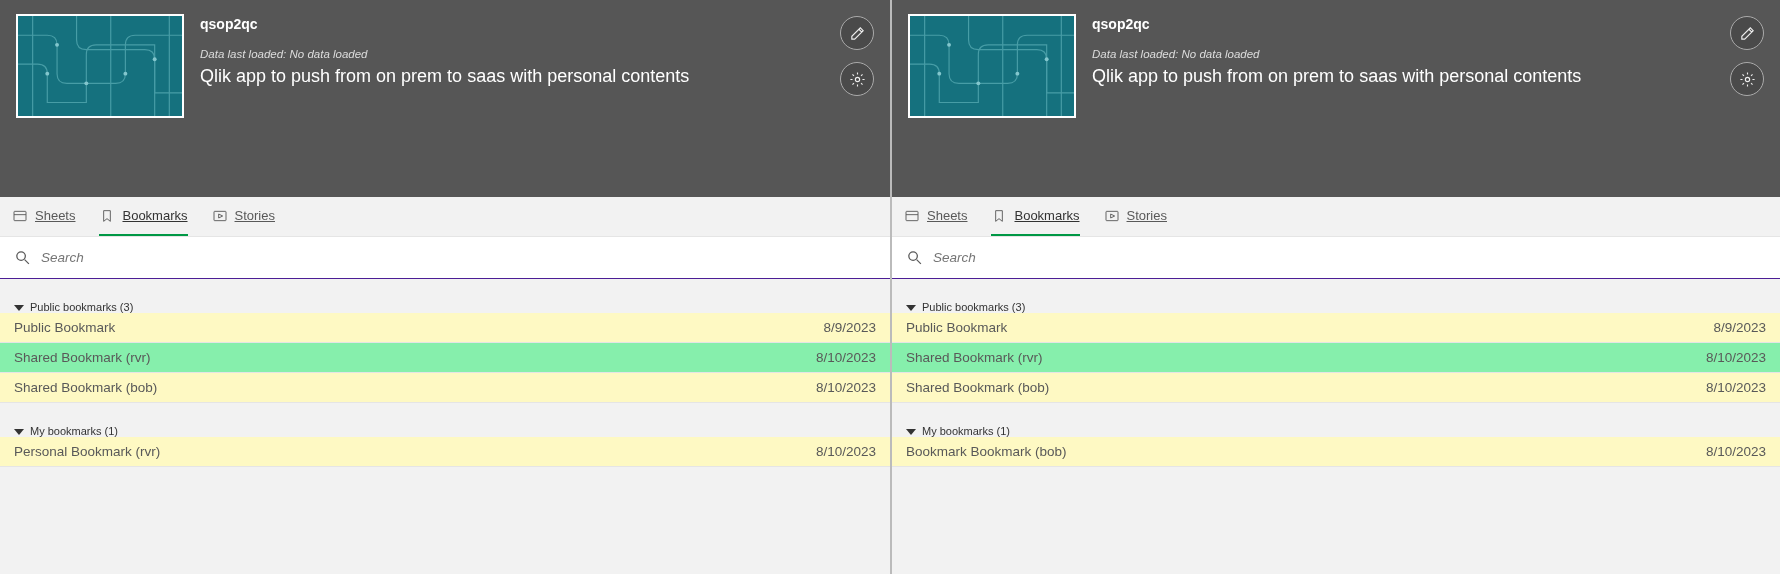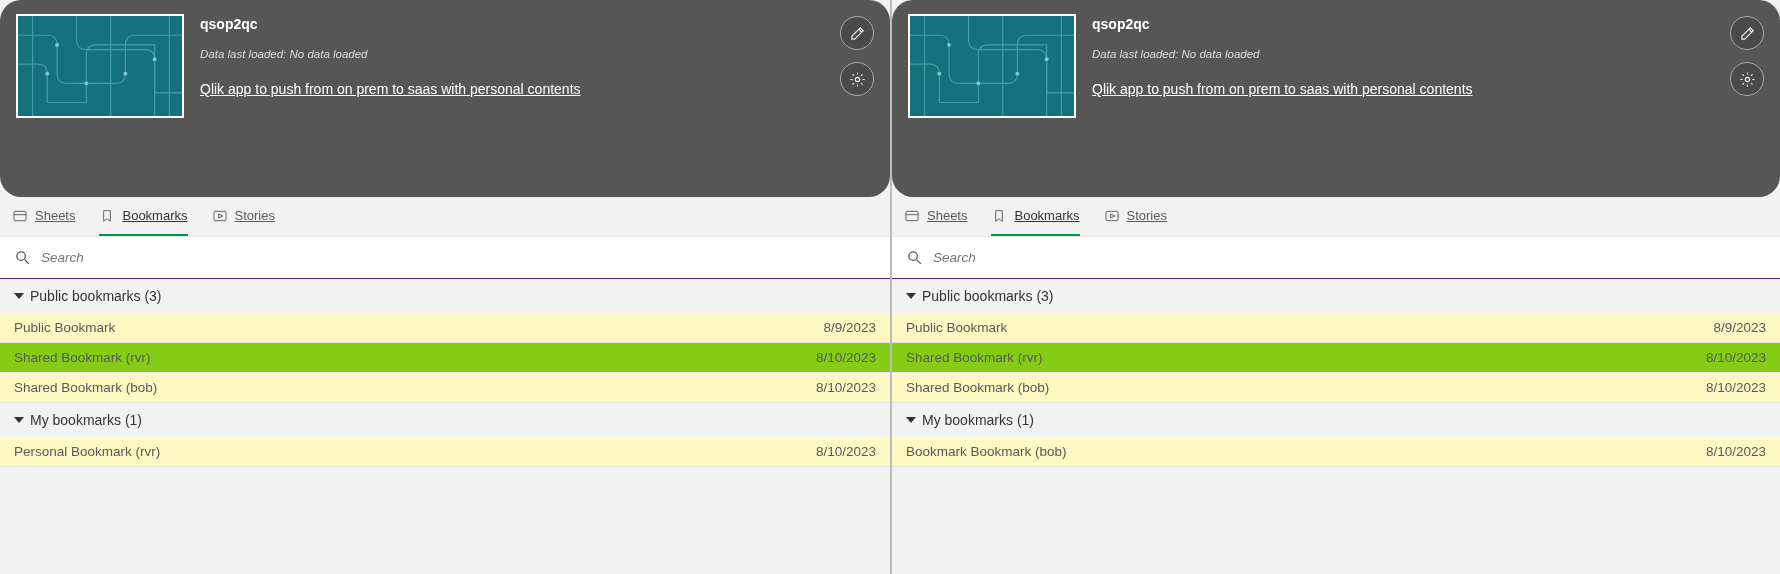--- a/index.html
+++ b/index.html
@@ -2,47 +2,47 @@
 <html><head>
 <meta charset="utf-8">
 <style>
   * { box-sizing: border-box; margin: 0; padding: 0; }
   html, body { width: 1780px; height: 574px; font-family: Arial, Helvetica, sans-serif; background: #f2f2f2; overflow: hidden; }
   .root { display: flex; width: 100%; height: 100%; }
   .pane { flex: 0 0 890px; display: flex; flex-direction: column; background: #f2f2f2; position: relative; }
   .pane + .pane { border-left: 2px solid #bbb; }
   .pane-inner { display:flex; flex-direction:column; height:100%; }
 
-  .header { background: #565656; height: 197px; padding: 14px 16px; position: relative; color: #fff; display: flex; gap: 16px; border-radius: 21px; }
+  .header { background: #565656; height: 197px; padding: 14px 16px; position: relative; color: #fff; display: flex; gap: 16px; }
   .thumb { width: 168px; height: 104px; border: 2px solid #fff; background: #15717e; position: relative; overflow: hidden; }
   .thumb svg { width: 100%; height: 100%; display: block; }
   .hdr-text { flex: 1; padding-top: 2px; }
   .app-title { font-weight: bold; font-size: 14px; }
   .data-loaded { font-style: italic; font-size: 11.5px; color: #ddd; margin-top: 16px; }
-  .app-desc { font-size: 14px; margin-top: 21px; color: #fff; text-decoration: underline; }
+  .app-desc { font-size: 18px; margin-top: 6px; color: #fff; }
   .hdr-actions { display: flex; flex-direction: column; gap: 12px; align-items: flex-end; padding-top: 2px; }
   .circ-btn { width: 34px; height: 34px; border-radius: 50%; border: 1.5px solid #aaa; background: #4a4a4a; display: flex; align-items: center; justify-content: center; cursor: pointer; }
   .circ-btn svg { width: 17px; height: 17px; stroke: #eee; fill: none; stroke-width: 1.6; }
 
   .tabs { background: #f2f2f2; height: 40px; display: flex; align-items: stretch; padding: 0 12px; gap: 24px; border-bottom: 1px solid #e5e5e5; }
   .tab { display: flex; align-items: center; gap: 7px; font-size: 13px; color: #595959; cursor: pointer; border-bottom: 2px solid transparent; text-decoration: underline; }
   .tab.active { border-bottom: 2px solid #009845; color: #333; }
   .tab svg { width: 16px; height: 16px; stroke: #595959; fill: none; stroke-width: 1.4; }
 
   .search { background: #fff; height: 42px; display: flex; align-items: center; padding: 0 14px; border-bottom: 1px solid #4c1d95; }
   .search svg { width: 17px; height: 17px; stroke: #595959; fill: none; stroke-width: 1.8; margin-right: 10px; }
   .search input { border: none; outline: none; flex: 1; font-size: 13.5px; font-style: italic; color: #595959; background: transparent; }
 
-  .section-hdr { height: 34px; display: flex; align-items: center; padding: 0 14px; font-size: 14px; color: #333; cursor: pointer; background: #f2f2f2; }
+  .section-hdr { height: 34px; display: flex; align-items: flex-end; padding: 0 14px; font-size: 11px; color: #333; cursor: pointer; background: #f2f2f2; }
   .section-hdr .caret { margin-right: 6px; display: inline-flex; }
   .section-hdr .caret svg { width: 10px; height: 10px; fill: #333; }
 
   .bm-row { height: 30px; display: flex; align-items: center; justify-content: space-between; padding: 0 14px; font-size: 13.5px; color: #595959; border-bottom: 1px solid #e5e5e5; cursor: pointer; }
   .bm-row.even { background: #fef9c3; }
-  .bm-row.odd { background: #84cc16; }
+  .bm-row.odd { background: #86efac; }
   .bm-date { color: #595959; }
 </style>
 </head>
 <body>
 
 <div class="root">
 
   <div class="pane">
       <div class="pane-inner">
     <div class="header">

